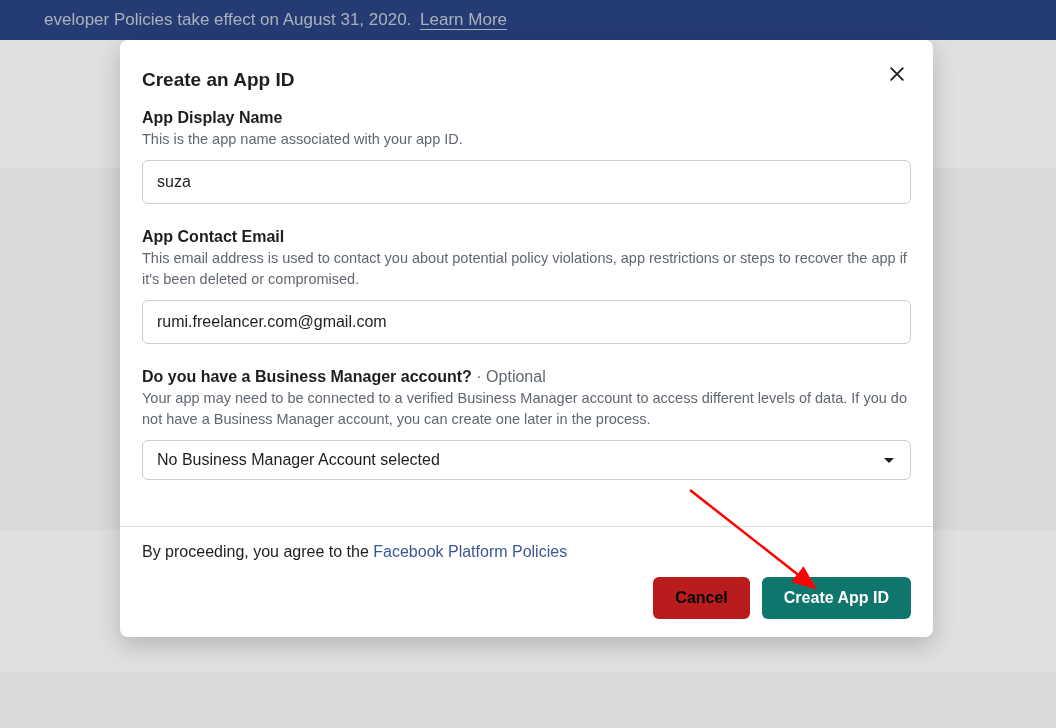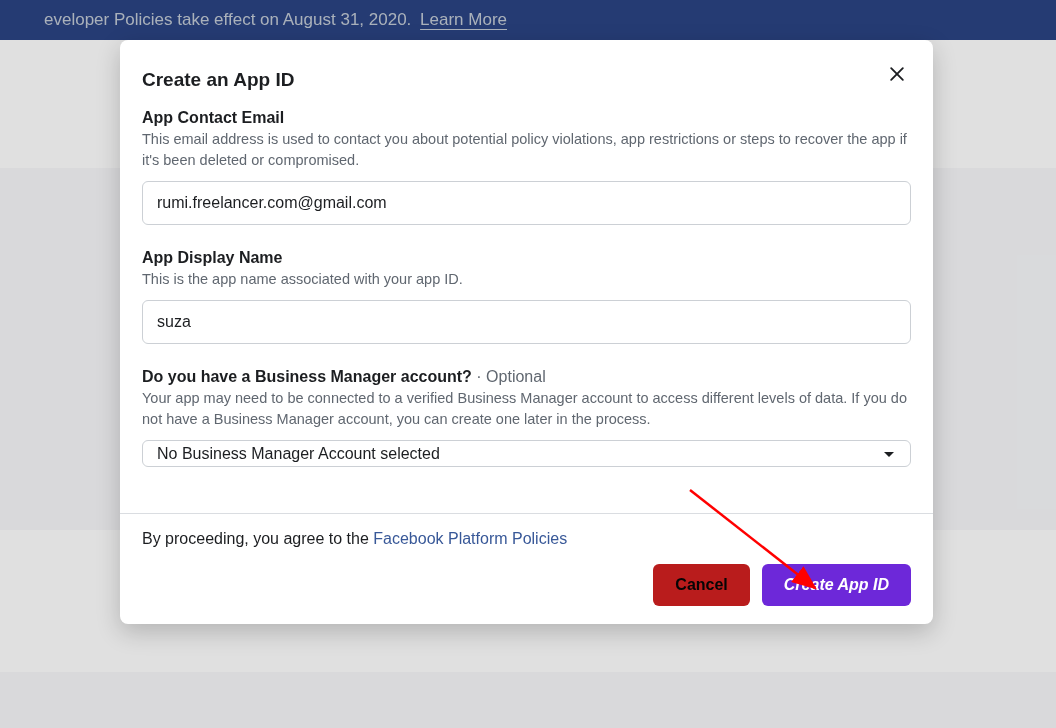--- a/index.html
+++ b/index.html
@@ -141,21 +141,21 @@
       font-size: 16px;
       color: #1c1e21;
       font-family: inherit;
     }
     .select-wrap {
       position: relative;
       width: 100%;
     }
     .select-input {
       width: 100%;
-      height: 27px;
+      height: 40px;
       border: 1px solid #ccd0d5;
       border-radius: 6px;
       padding: 0 40px 0 14px;
       font-size: 16px;
       color: #1c1e21;
       background: #fff;
       cursor: pointer;
       display: flex;
       align-items: center;
     }
@@ -192,23 +192,22 @@
       font-weight: 600;
       cursor: pointer;
       border: none;
       font-family: inherit;
     }
     .btn-cancel {
       background: #b91c1c;
       color: #050505;
     }
     .btn-primary {
-      background: #6d28d9;
+      background: #0f766e;
       color: #fff;
-      font-style: italic;
     }
     .arrow {
       position: absolute;
       pointer-events: none;
       z-index: 20;
     }
   </style>
 </head>
 <body>
 
@@ -234,29 +233,29 @@
           <line x1="5" y1="5" x2="19" y2="19"></line>
           <line x1="19" y1="5" x2="5" y2="19"></line>
         </svg>
       </span>
     </button>
   </div>
 
   <div class="modal-body">
 
     <div class="form-group">
+      <div class="field-label">App Display Name</div>
+      <div class="field-help">This is the app name associated with your app ID.</div>
+      <input type="text" class="text-input" value="suza" style="">
+    </div>
+
+    <div class="form-group">
       <div class="field-label">App Contact Email</div>
       <div class="field-help">This email address is used to contact you about potential policy violations, app restrictions or steps to recover the app if it's been deleted or compromised.</div>
       <input type="text" class="text-input" value="rumi.freelancer.com@gmail.com" style="">
-    </div>
-
-    <div class="form-group">
-      <div class="field-label">App Display Name</div>
-      <div class="field-help">This is the app name associated with your app ID.</div>
-      <input type="text" class="text-input" value="suza" style="">
     </div>
 
     <div class="form-group form-group-last">
       <div class="field-label">
         <span>Do you have a Business Manager account?</span><span class="optional-tag"> · Optional</span>
       </div>
       <div class="field-help">Your app may need to be connected to a verified Business Manager account to access different levels of data. If you do not have a Business Manager account, you can create one later in the process.</div>
       <div class="select-wrap">
         <div class="select-input">
           <span>No Business Manager Account selected</span>

